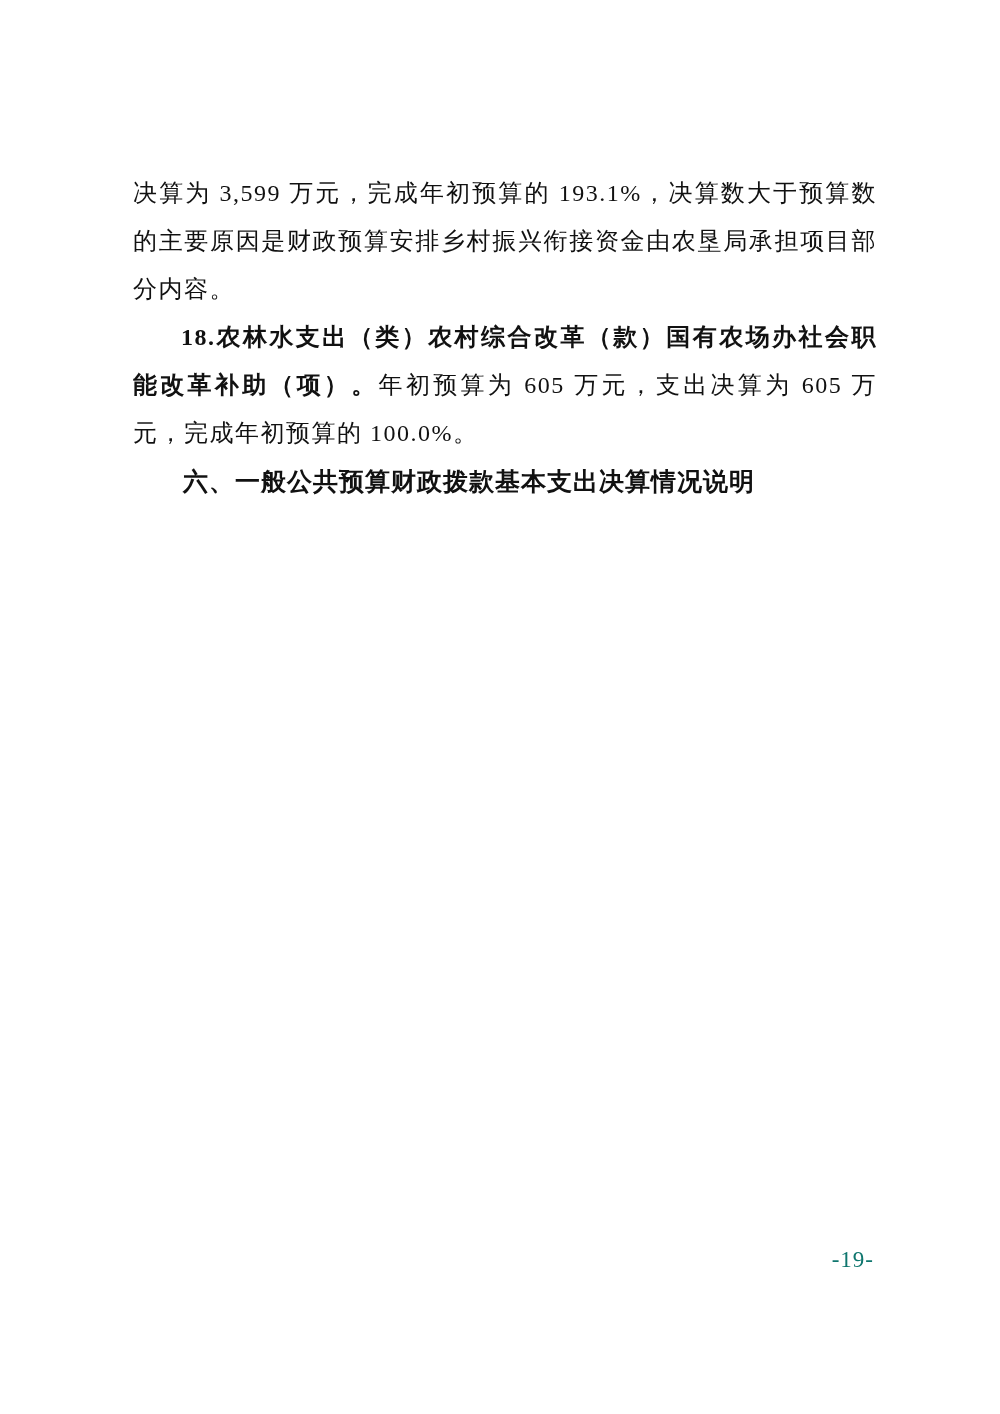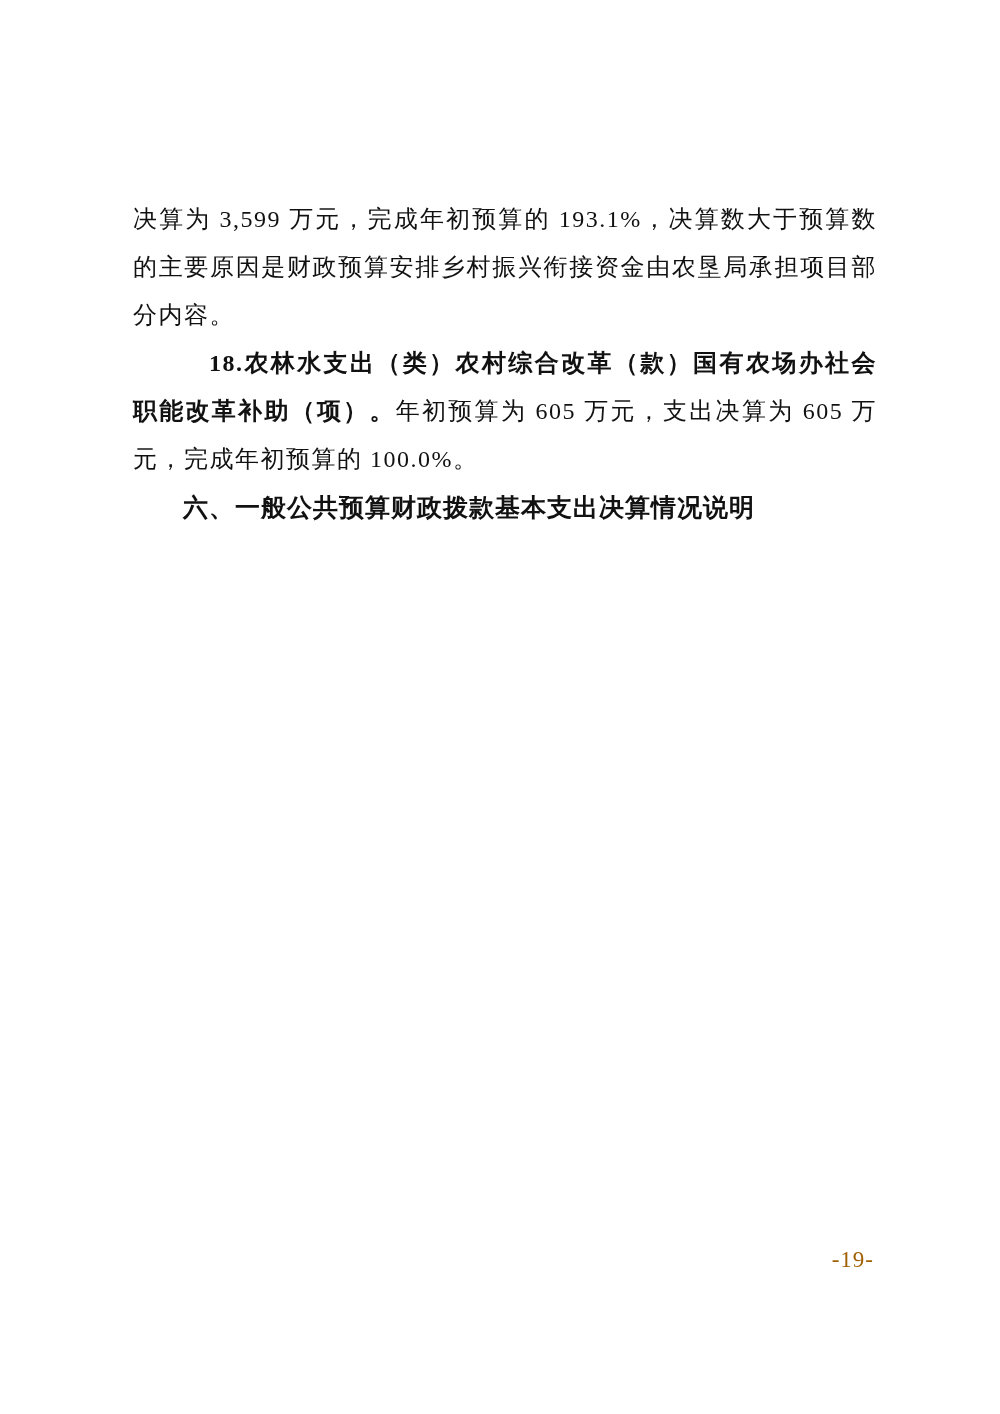--- a/index.html
+++ b/index.html
@@ -11,60 +11,59 @@
     position: relative;
     width: 1000px;
     height: 1414px;
     background: #ffffff;
     overflow: hidden;
     color: #111111;
   }
   .content {
     position: absolute;
     left: 133px;
-    top: 195px;
+    top: 169px;
     width: 744px;
   }
   p.body {
     margin: 0;
     font-family: "Liberation Serif", "DejaVu Serif", serif;
     font-size: 24px;
     line-height: 48px;
     letter-spacing: 1.5px;
     text-align: justify;
     text-justify: inter-ideograph;
     text-indent: 2em;
     color: #111111;
   }
   p.body.noindent {
     text-indent: 0;
   }
   .item-title {
     font-weight: bold;
-    margin-left: 28px;
   }
   h2.heading {
     margin: 0;
     font-family: "Liberation Sans", "DejaVu Sans", sans-serif;
     font-weight: bold;
     font-size: 25px;
     line-height: 48px;
     letter-spacing: 1px;
     text-indent: 2em;
     color: #111111;
   }
   .page-number {
     position: absolute;
     top: 1246px;
     right: 126px;
     font-family: "Liberation Serif", "DejaVu Serif", serif;
     font-size: 23px;
     line-height: 28px;
     letter-spacing: 1px;
-    color: #a16207;
+    color: #0f766e;
   }
 </style>
 </head>
 <body>
 
 <div class="page">
   <div class="content">
 
     <p class="body noindent">决算为 3,599 万元，完成年初预算的 193.1%，决算数大于预算数的主要原因是财政预算安排乡村振兴衔接资金由农垦局承担项目部分内容。</p>
 

